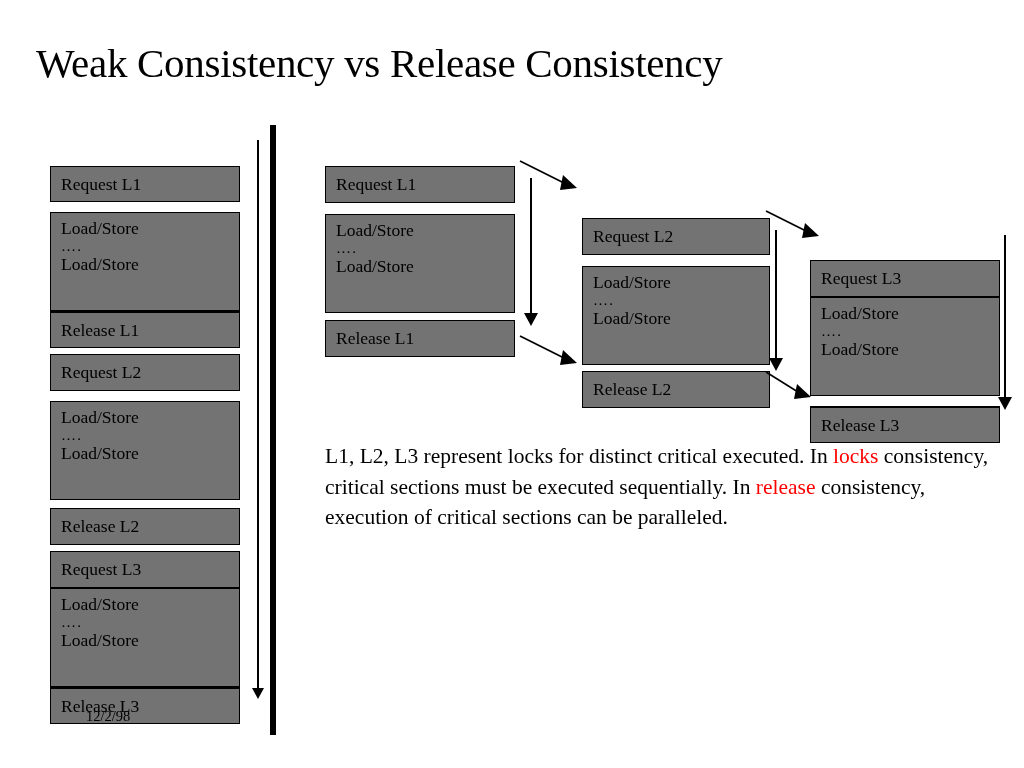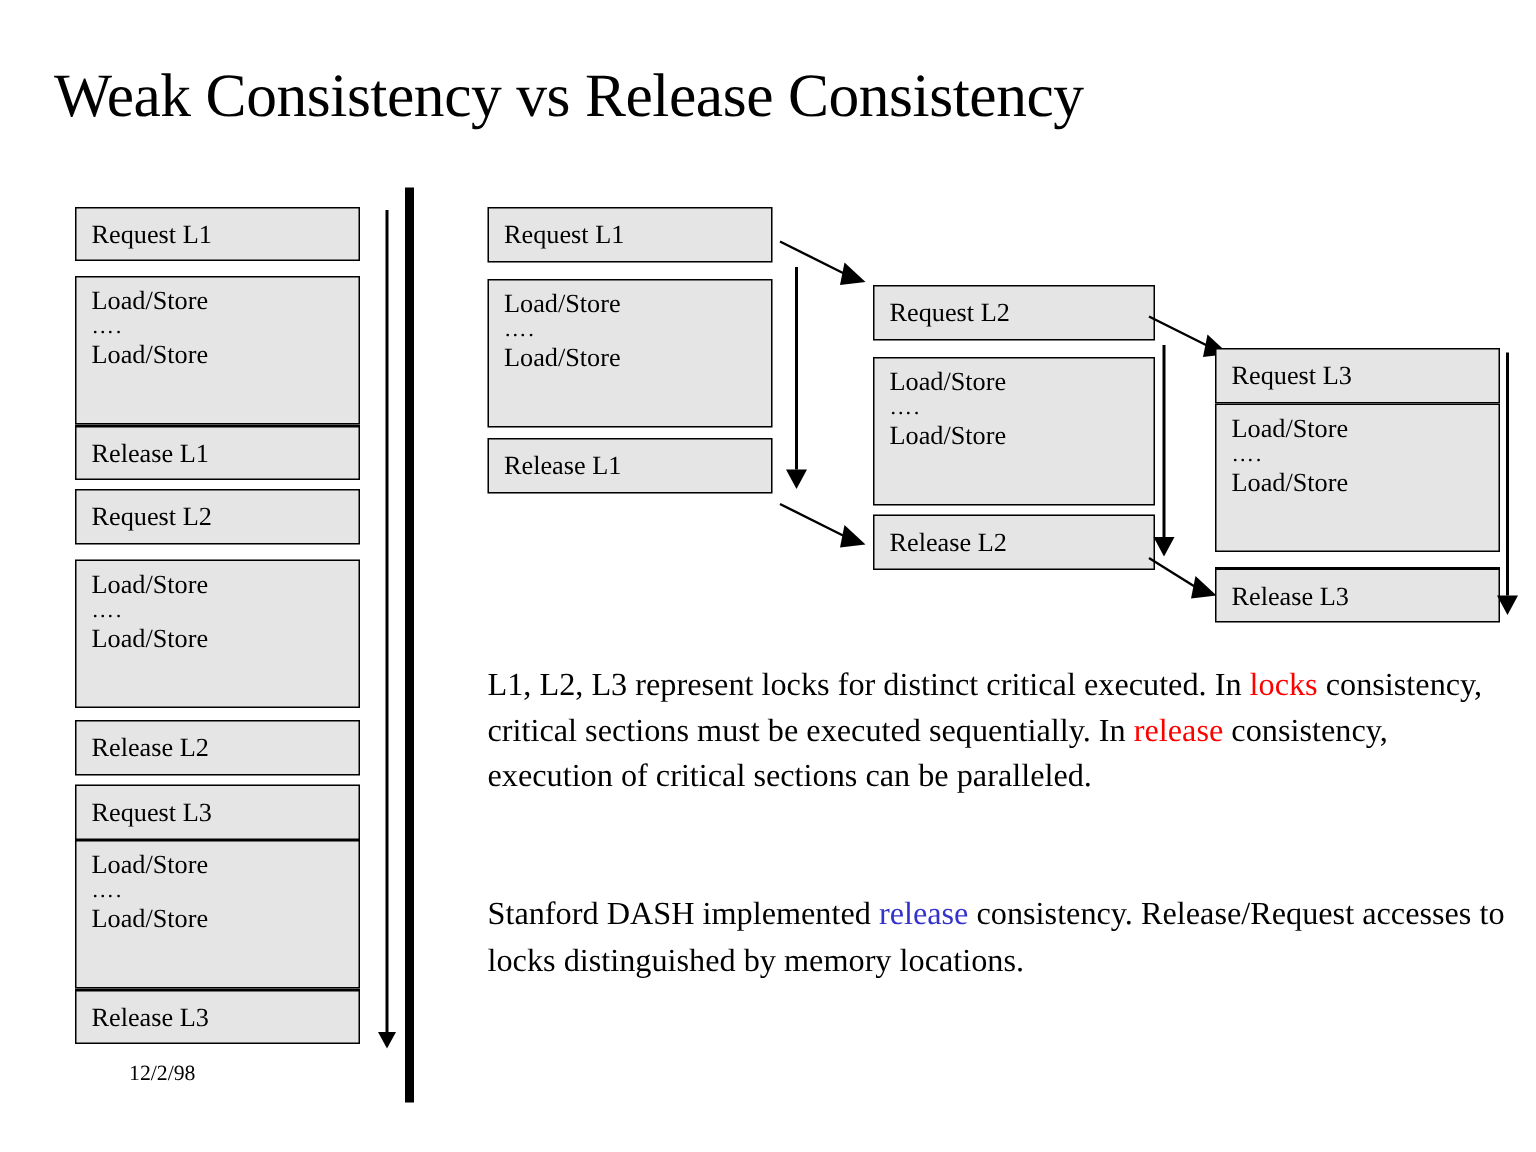--- a/index.html
+++ b/index.html
@@ -30,24 +30,25 @@
     line-height: 50px;
     letter-spacing: -0.3px;
     white-space: nowrap;
     font-family: "Liberation Serif", "DejaVu Serif", serif;
   }
 
   
   .pbox {
     box-sizing: border-box;
     border: 1.6px solid #000;
-    background: #e5e5e5;
+    background: #737373;
     font-size: 17.5px;
     line-height: 19px;
     padding: 6px 9px 6px 10px;
+    margin-top: 28px;
   }
   .pbox.single {
     display: flex;
     align-items: center;
     padding-top: 0;
     padding-bottom: 0;
   }
   .pbox .ln { display: block; white-space: nowrap; }
   .pbox .dots { display: block; font-size: 15px; line-height: 17px; letter-spacing: 1.2px; }
 
@@ -228,17 +229,14 @@
   </div>
   <div class="abs varrow" style="left:1004px; top:235px;">
     <span class="shaft" style="height:162px;"></span>
     <span class="head" style="top:162px;"></span>
   </div>
 
   <div class="abs para" style="left:325px; top:441px;">
     <span>L1, L2, L3 represent locks for distinct critical executed. In </span><span class="red">locks</span><span> consistency, critical sections must be executed sequentially.  In </span><span class="red">release</span><span> consistency, execution of critical sections can be paralleled.</span>
   </div>
 
-  <div class="abs para" style="left:325px; top:594px;">
-    <span>Stanford DASH implemented </span><span class="blue">release</span><span> consistency. Release/Request accesses to locks distinguished by memory locations.</span>
-  </div>
 
 </div>
 
 </body></html>

